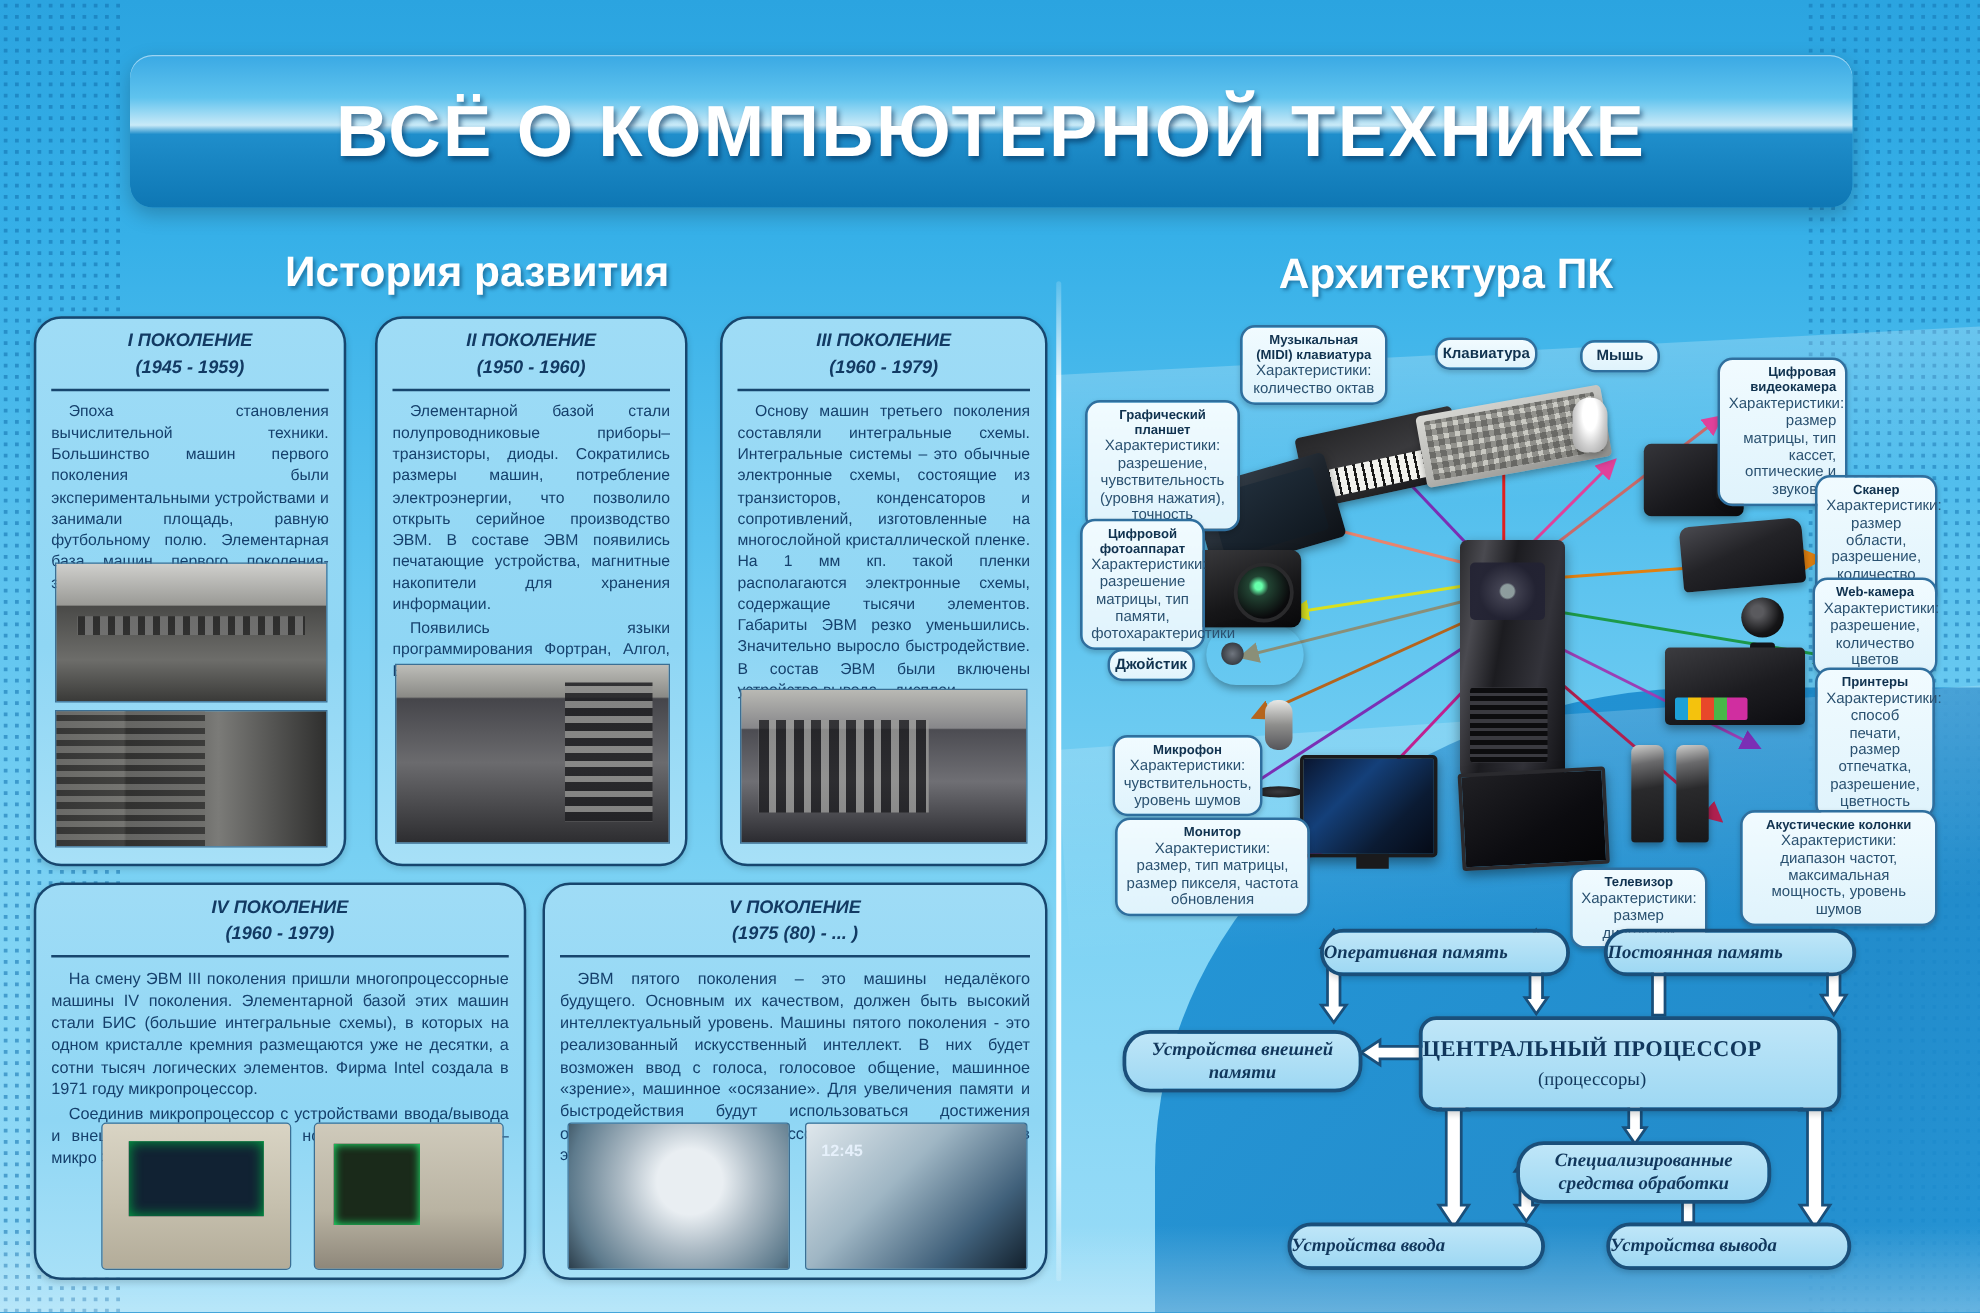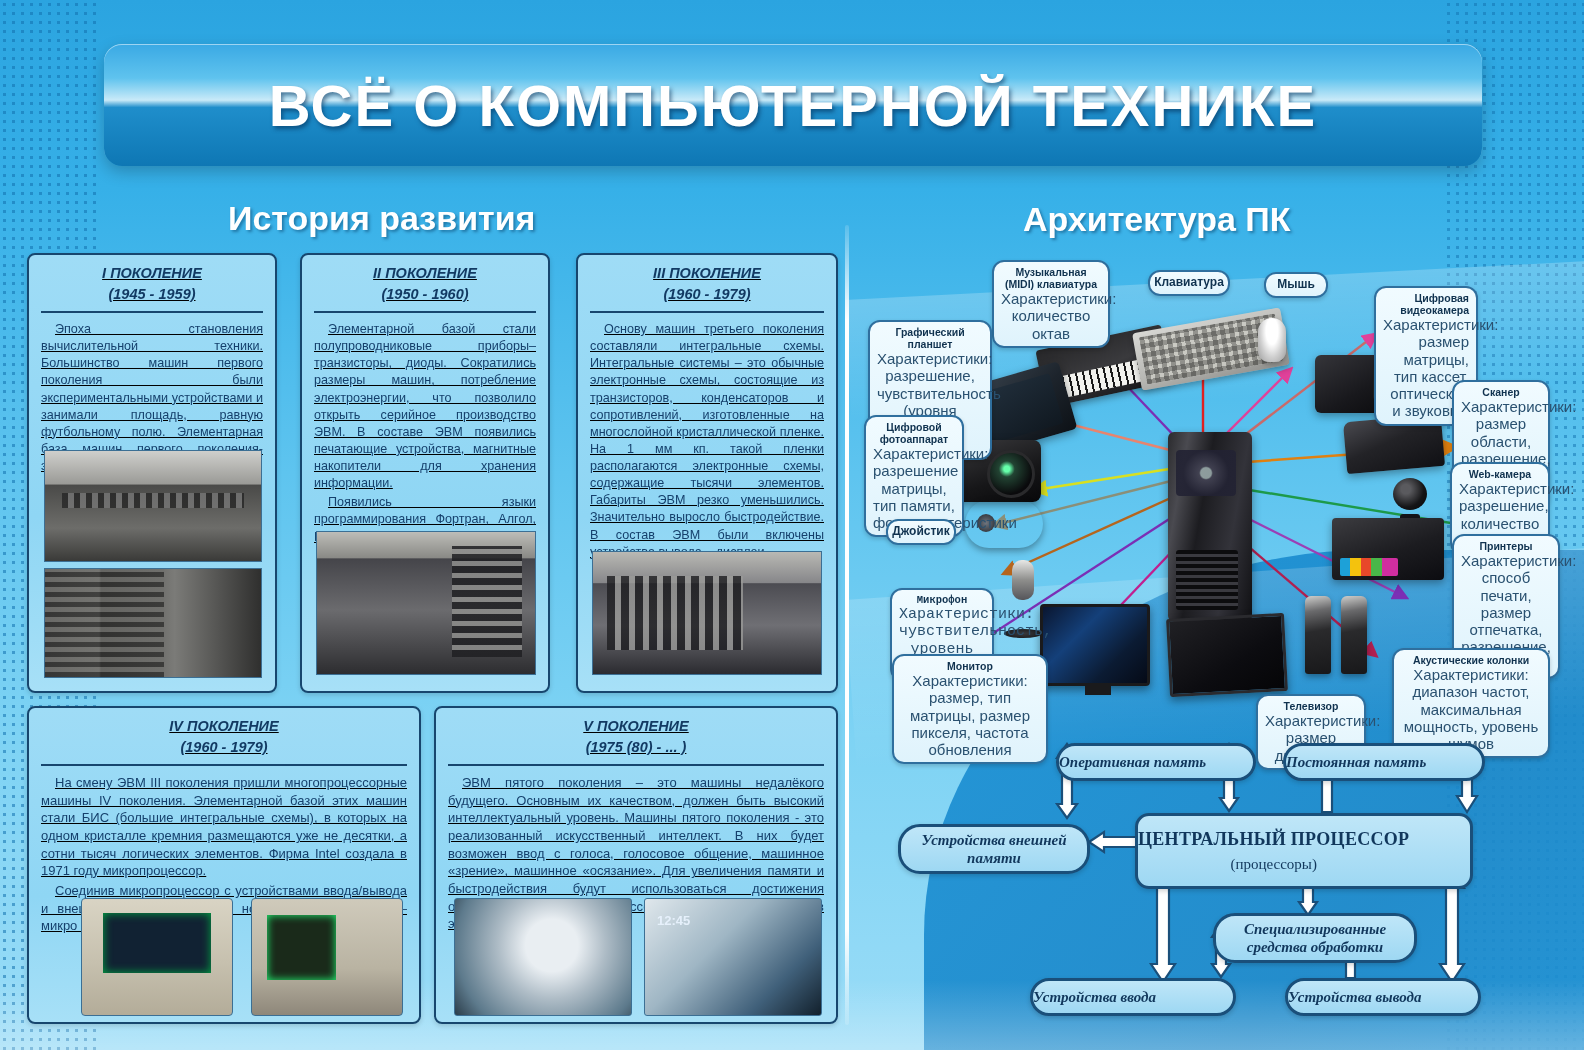--- a/index.html
+++ b/index.html
@@ -74,24 +74,23 @@
     white-space:nowrap;
   }
   #heading-history { left:228px; top:199px; }
   #heading-arch { left:1023px; top:200px; }
 
   
   .gen-card {
     position:absolute;
     background: linear-gradient(180deg,#9fdcf6 0%, #8fd6f4 60%, #a7e0f7 100%);
     border: 2px solid #17466e;
-    border-radius: 8px;
+    border-radius: 22px;
     padding: 8px 12px 10px 12px;
     box-shadow: 0 2px 5px rgba(0,0,0,.15);
-    text-decoration: underline;
   }
   .gen-title {
     text-align:center; font-style:italic; font-weight:bold;
     color:#123a63; font-size:14.5px; line-height:1.45;
     padding-bottom:6px;
   }
   .gen-rule { height:2px; background:#17466e; margin:0 0 8px 0; }
   .gen-body {
     color:#15406c; font-size:12.6px; line-height:1.36;
     text-align:justify; text-indent:14px;
@@ -159,21 +158,21 @@
   
   .callout {
     position:absolute;
     background: linear-gradient(180deg,#f1fbff 0%, #dff3fc 100%);
     border:2px solid #2f6f9e; border-radius:12px;
     padding:4px 7px; text-align:center;
     color:#1d3f5c; line-height:1.15;
     box-shadow:0 2px 4px rgba(0,0,0,.18);
   }
   .callout .co-title { font-weight:bold; font-size:10.5px; color:#10324f; display:block; }
-  .callout .co-spec  { font-size:15px; color:#2a5170; display:block; }
+  .callout .co-spec  { font-size:12px; color:#2a5170; display:block; }
 
   .callout.compact { padding:6px 10px; display:flex; align-items:center; justify-content:center; }
   .callout.compact .co-title { font-size:12px; }
 
   
   .dev { position:absolute; }
   .sysunit {
     left:1168px; top:432px; width:84px; height:190px;
     background: linear-gradient(100deg,#2b2b2e 0%, #4a4a50 18%, #1c1c20 40%, #33333a 70%, #101013 100%);
     border-radius:6px; box-shadow:0 4px 10px rgba(0,0,0,.4);
@@ -493,26 +492,26 @@
 
   <div class="callout" style="left:1450px; top:462px; width:100px;">
     <span class="co-title">Web-камера</span>
     <span class="co-spec">Характеристики: разрешение, количество цветов</span>
   </div>
 
   <div class="callout compact" style="left:886px; top:519px; width:70px; height:26px;">
     <span class="co-title">Джойстик</span>
   </div>
 
-  <div class="callout" style="left:1452px; top:534px; width:108px;">
+  <div class="callout" style="left:1452px; top:534px; width:96px;">
     <span class="co-title">Принтеры</span>
     <span class="co-spec">Характеристики: способ печати, размер отпечатка, разрешение, цветность</span>
   </div>
 
-  <div class="callout" style="left:890px; top:588px; width:104px;font-family:Liberation Mono, monospace;">
+  <div class="callout" style="left:890px; top:588px; width:120px;">
     <span class="co-title">Микрофон</span>
     <span class="co-spec">Характеристики: чувствительность, уровень шумов</span>
   </div>
 
   <div class="callout" style="left:1392px; top:648px; width:158px;">
     <span class="co-title">Акустические колонки</span>
     <span class="co-spec">Характеристики: диапазон частот, максимальная мощность, уровень шумов</span>
   </div>
 
   <div class="callout" style="left:892px; top:654px; width:156px;">

